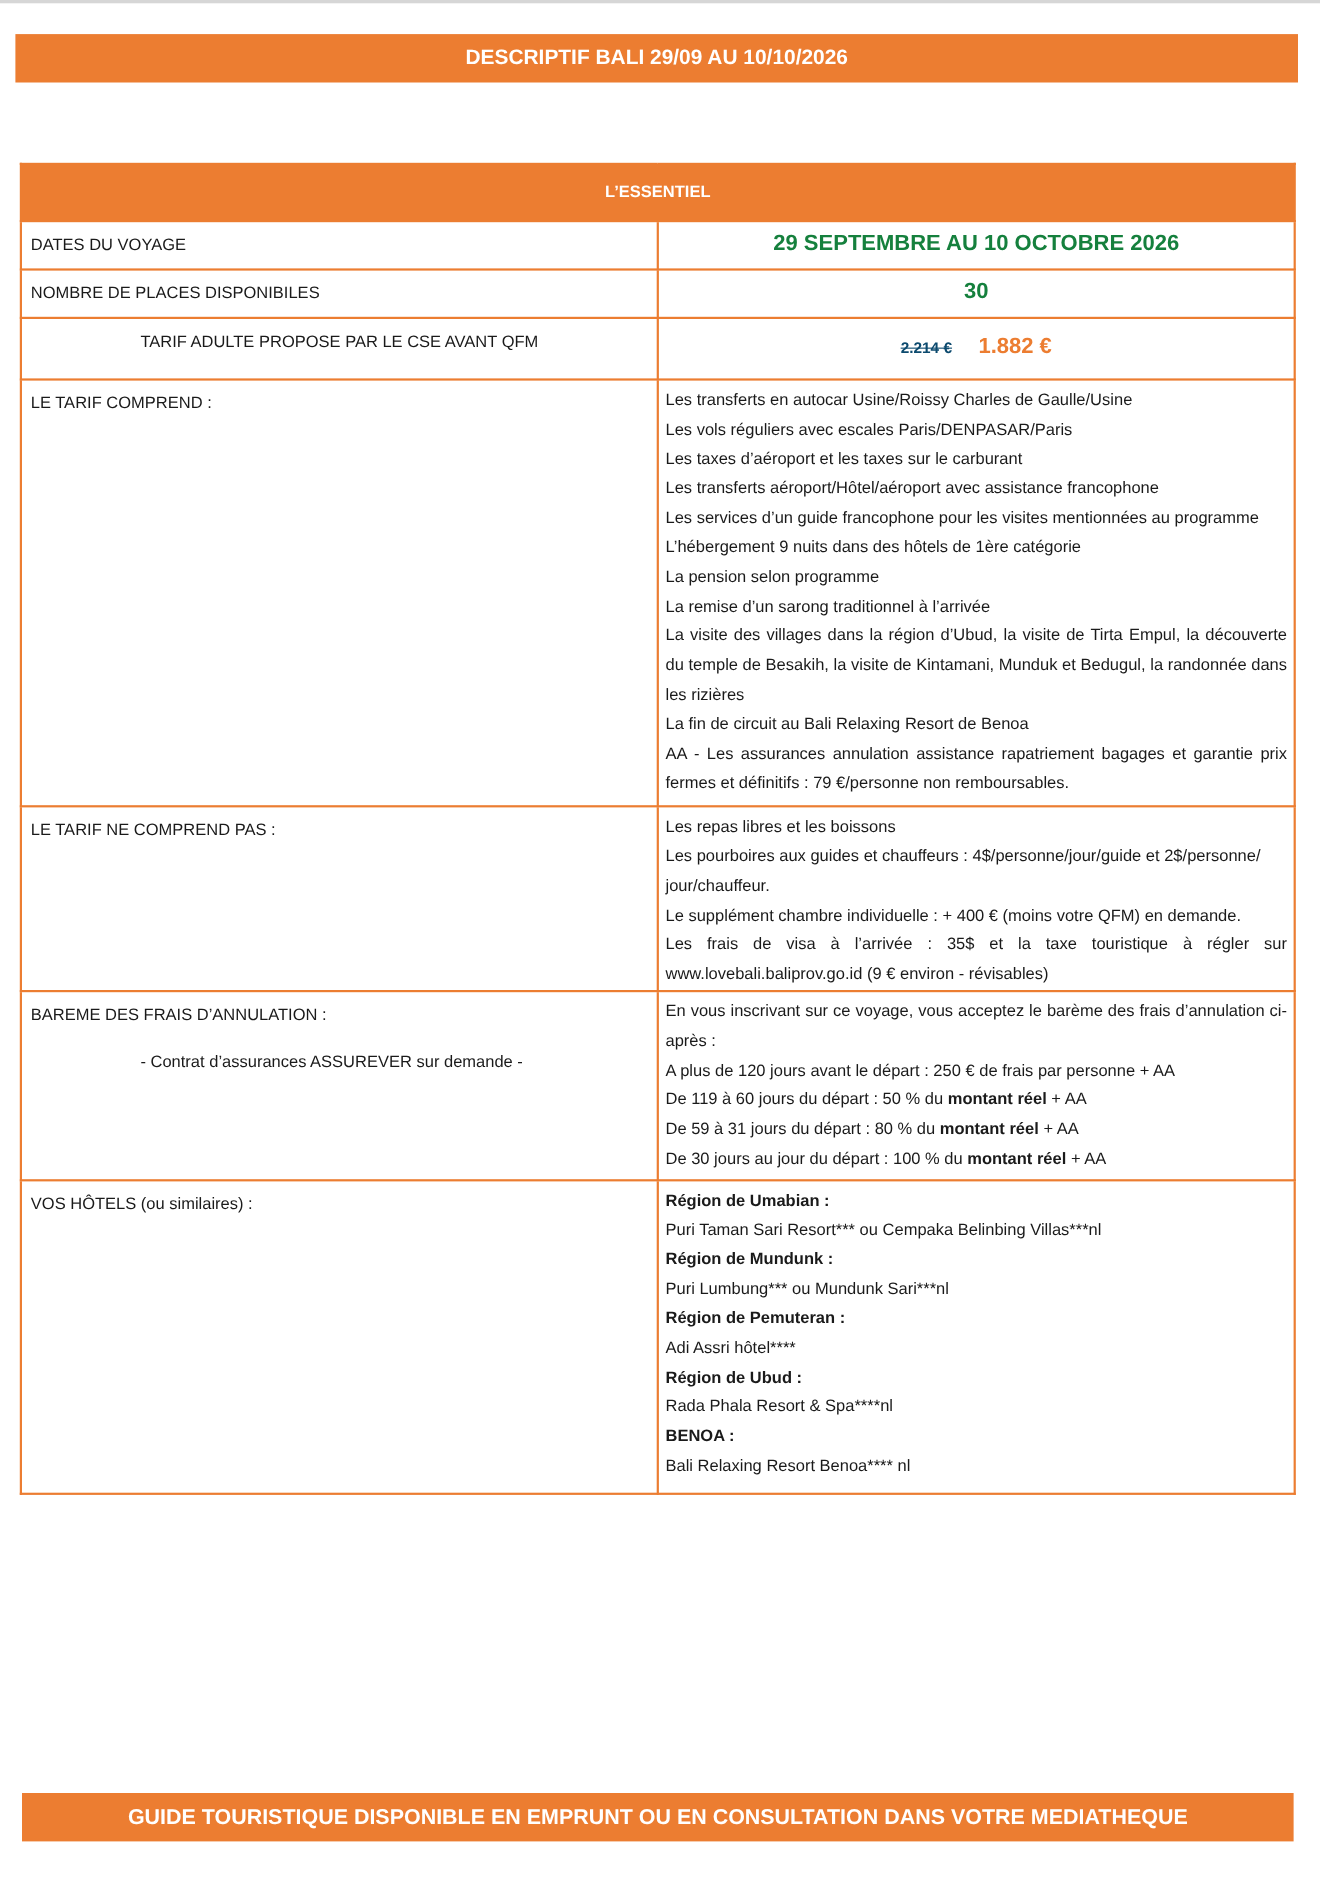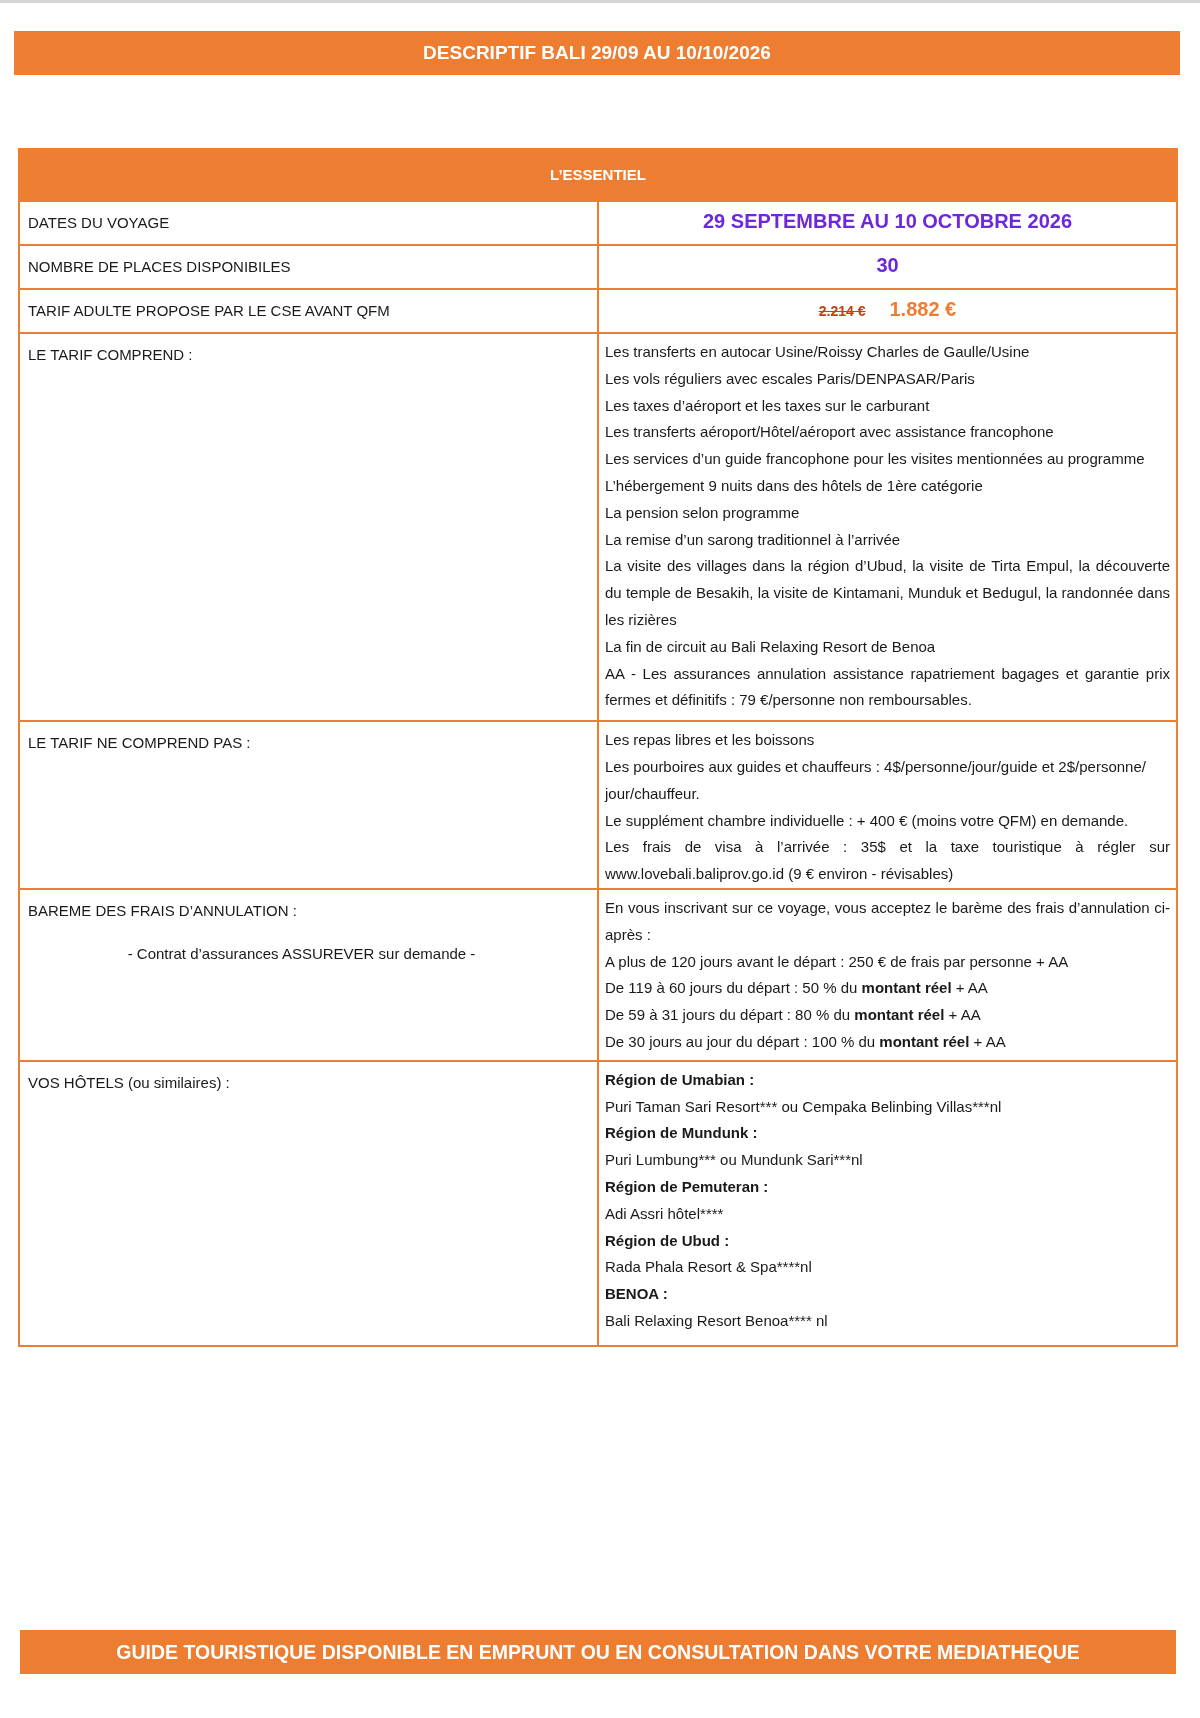--- a/index.html
+++ b/index.html
@@ -35,36 +35,36 @@
       font-size: 15px;
       line-height: 26.8px;
     }
     td.head {
       background: #ec7d31; color: #fff; font-weight: bold;
       text-align: center; font-size: 22px; height: 52px; vertical-align: middle !important;
     }
     td.lab { width: 520px; padding: 8px 8px 0 8px; font-size: 15px; line-height: 20px; }
     td.val { padding: 3px 6px 5px 6px; }
     td.center { text-align: center; vertical-align: middle !important; }
-    .orange-big { color: #6d28d9; font-weight: bold; font-size: 20px; }
+    .orange-big { color: #15803d; font-weight: bold; font-size: 20px; }
     td.formal {
       background: #ec7d31; color: #fff; font-weight: bold;
       text-align: center; vertical-align: middle !important;
       font-size: 15px; line-height: 26px; height: 70px;
     }
-    .strike { text-decoration: line-through; font-weight: bold; font-size: 14px; color: #c2410c; margin-right: 24px; }
+    .strike { text-decoration: line-through; font-weight: bold; font-size: 14px; color: #0c4a6e; margin-right: 24px; }
     .newprice { color: #ec7d31; font-size: 20px; font-weight: bold; }
     .line { display: block; }
     .justify { text-align: justify; text-align-last: left; }
     .bold { font-weight: bold; }
     .sub-center { text-align: center; margin-top: 16px; padding-right: 14px; }
     tr.r-dates td { height: 44px; }
     tr.r-places td { height: 44px; }
     tr.r-points td { height: 44px; }
-    tr.r-tarif td { height: 44px; }
+    tr.r-tarif td { height: 56px; text-align: center; }
   </style>
 </head>
 <body>
 
 <div class="topline"></div>
 
 <div class="banner top">DESCRIPTIF BALI 29/09 AU 10/10/2026</div>
 
 <table class="ess">
   <tbody>

